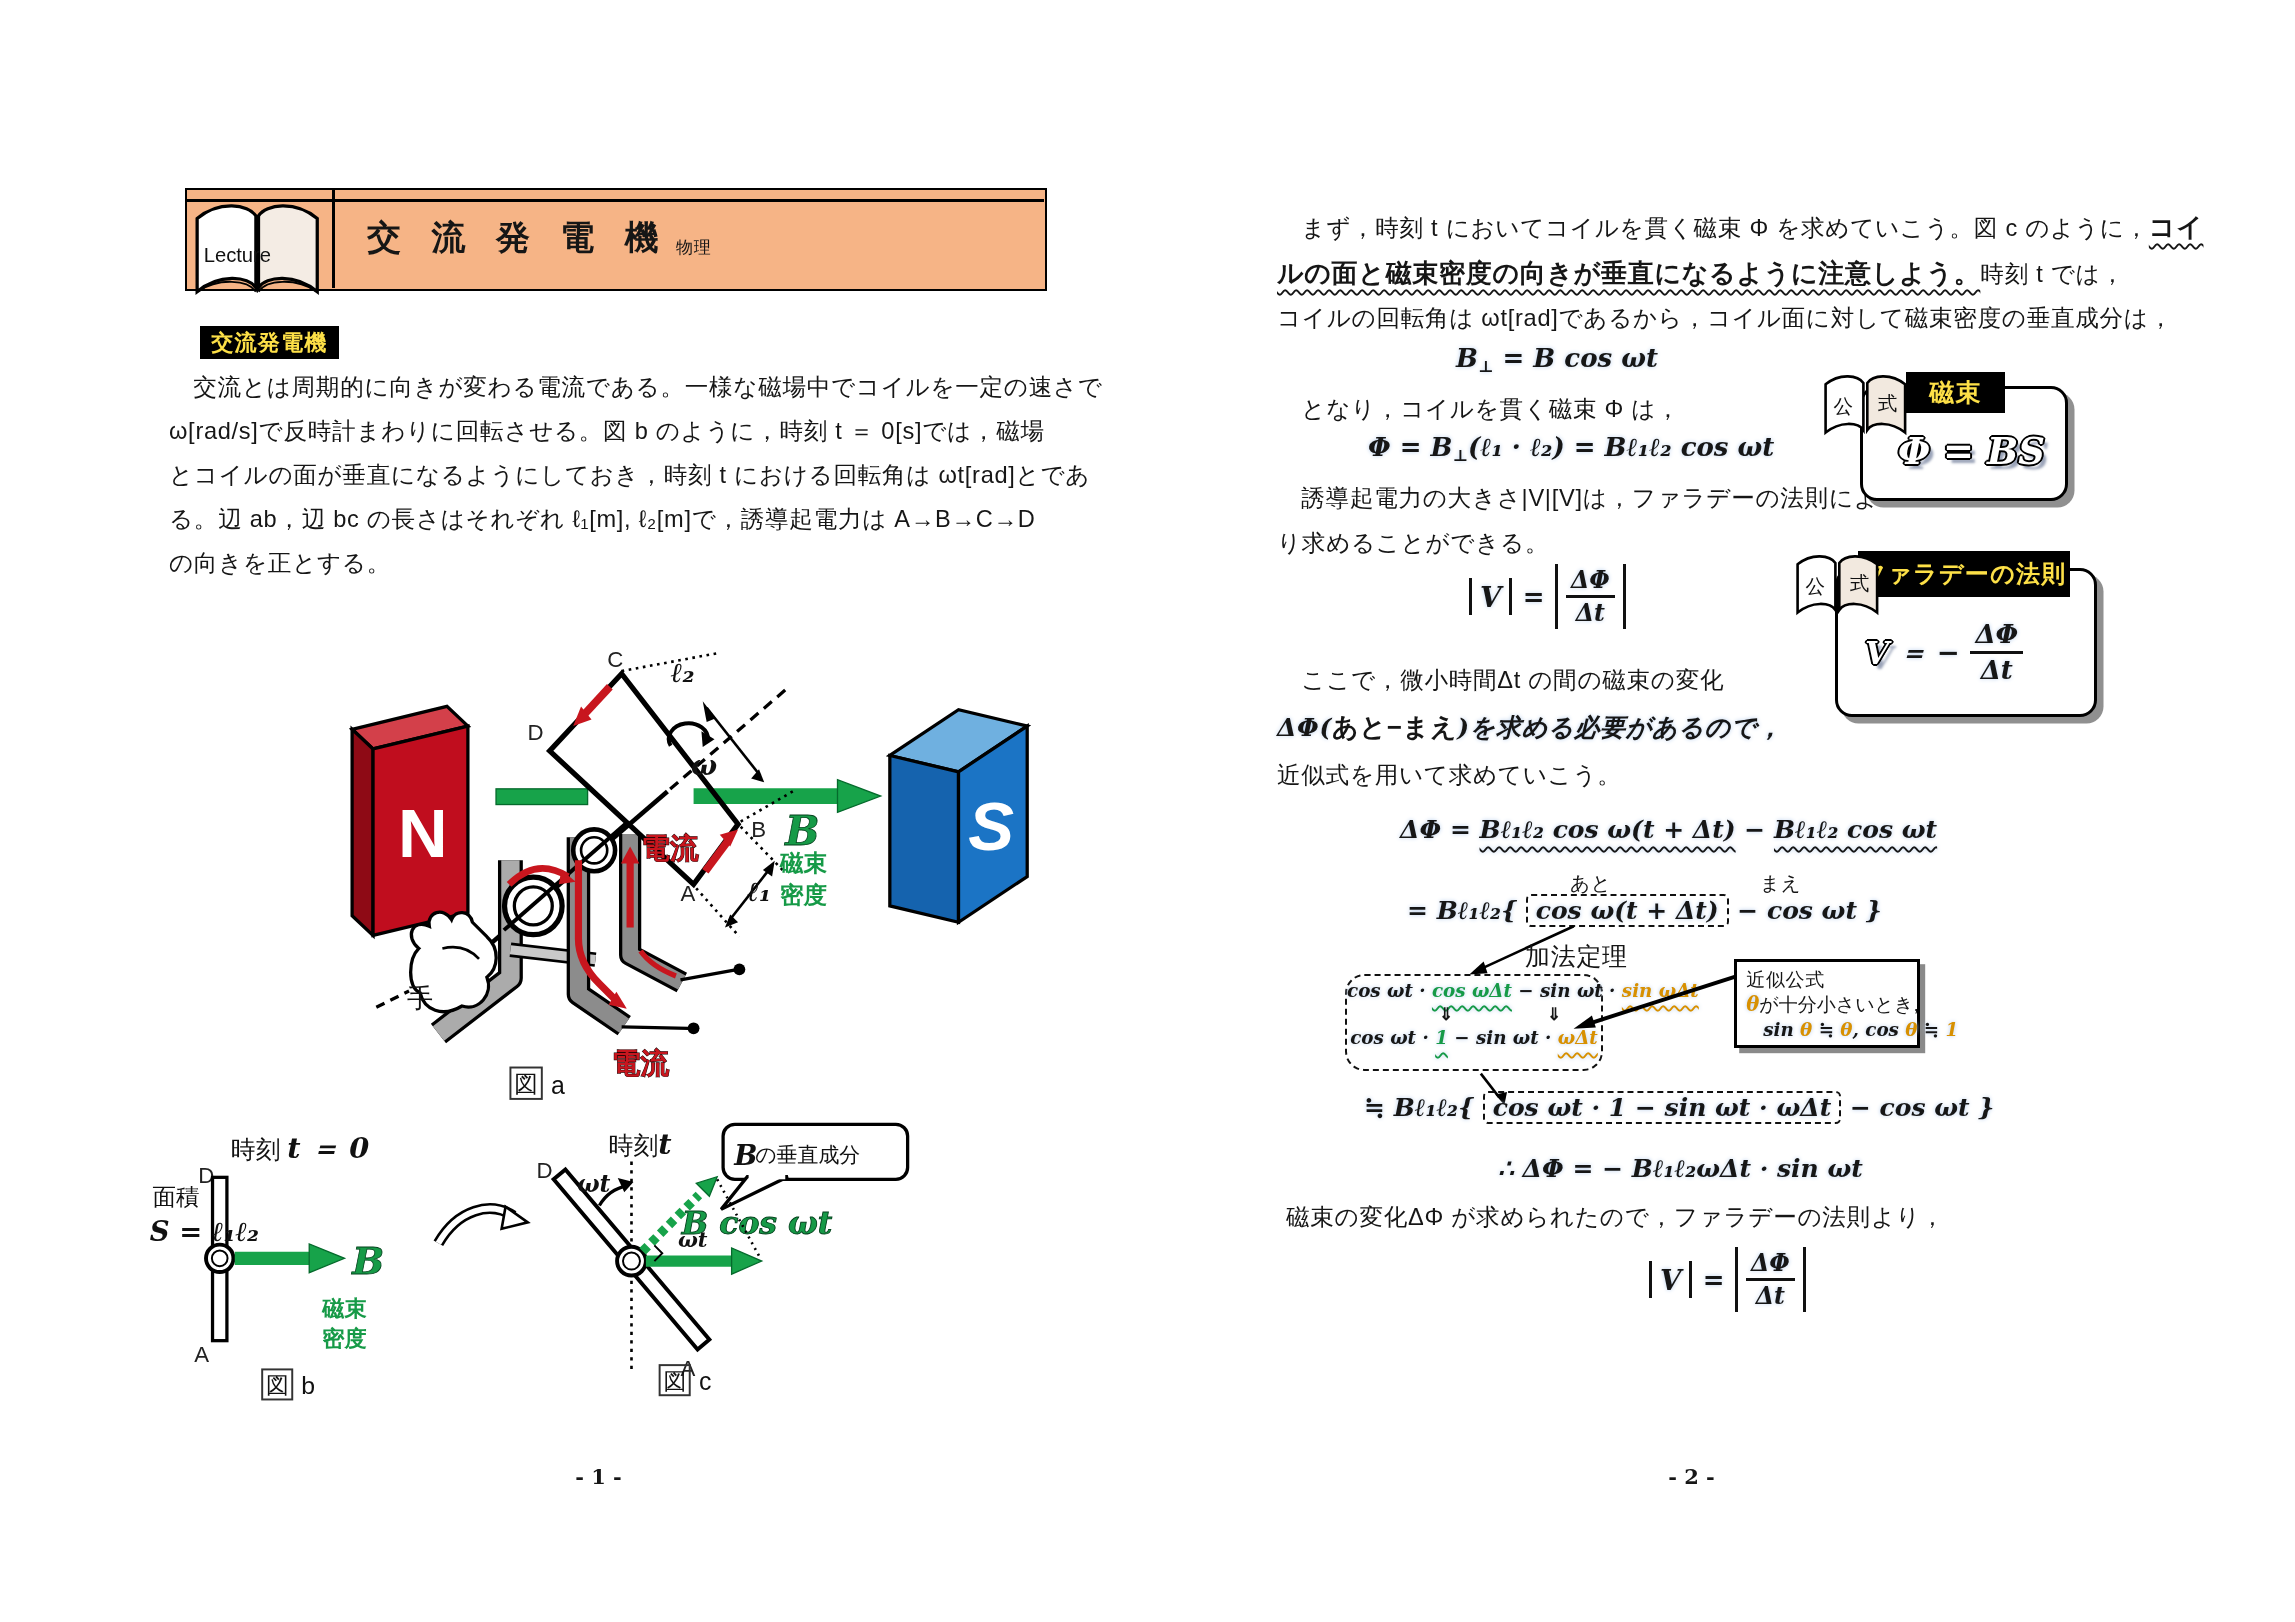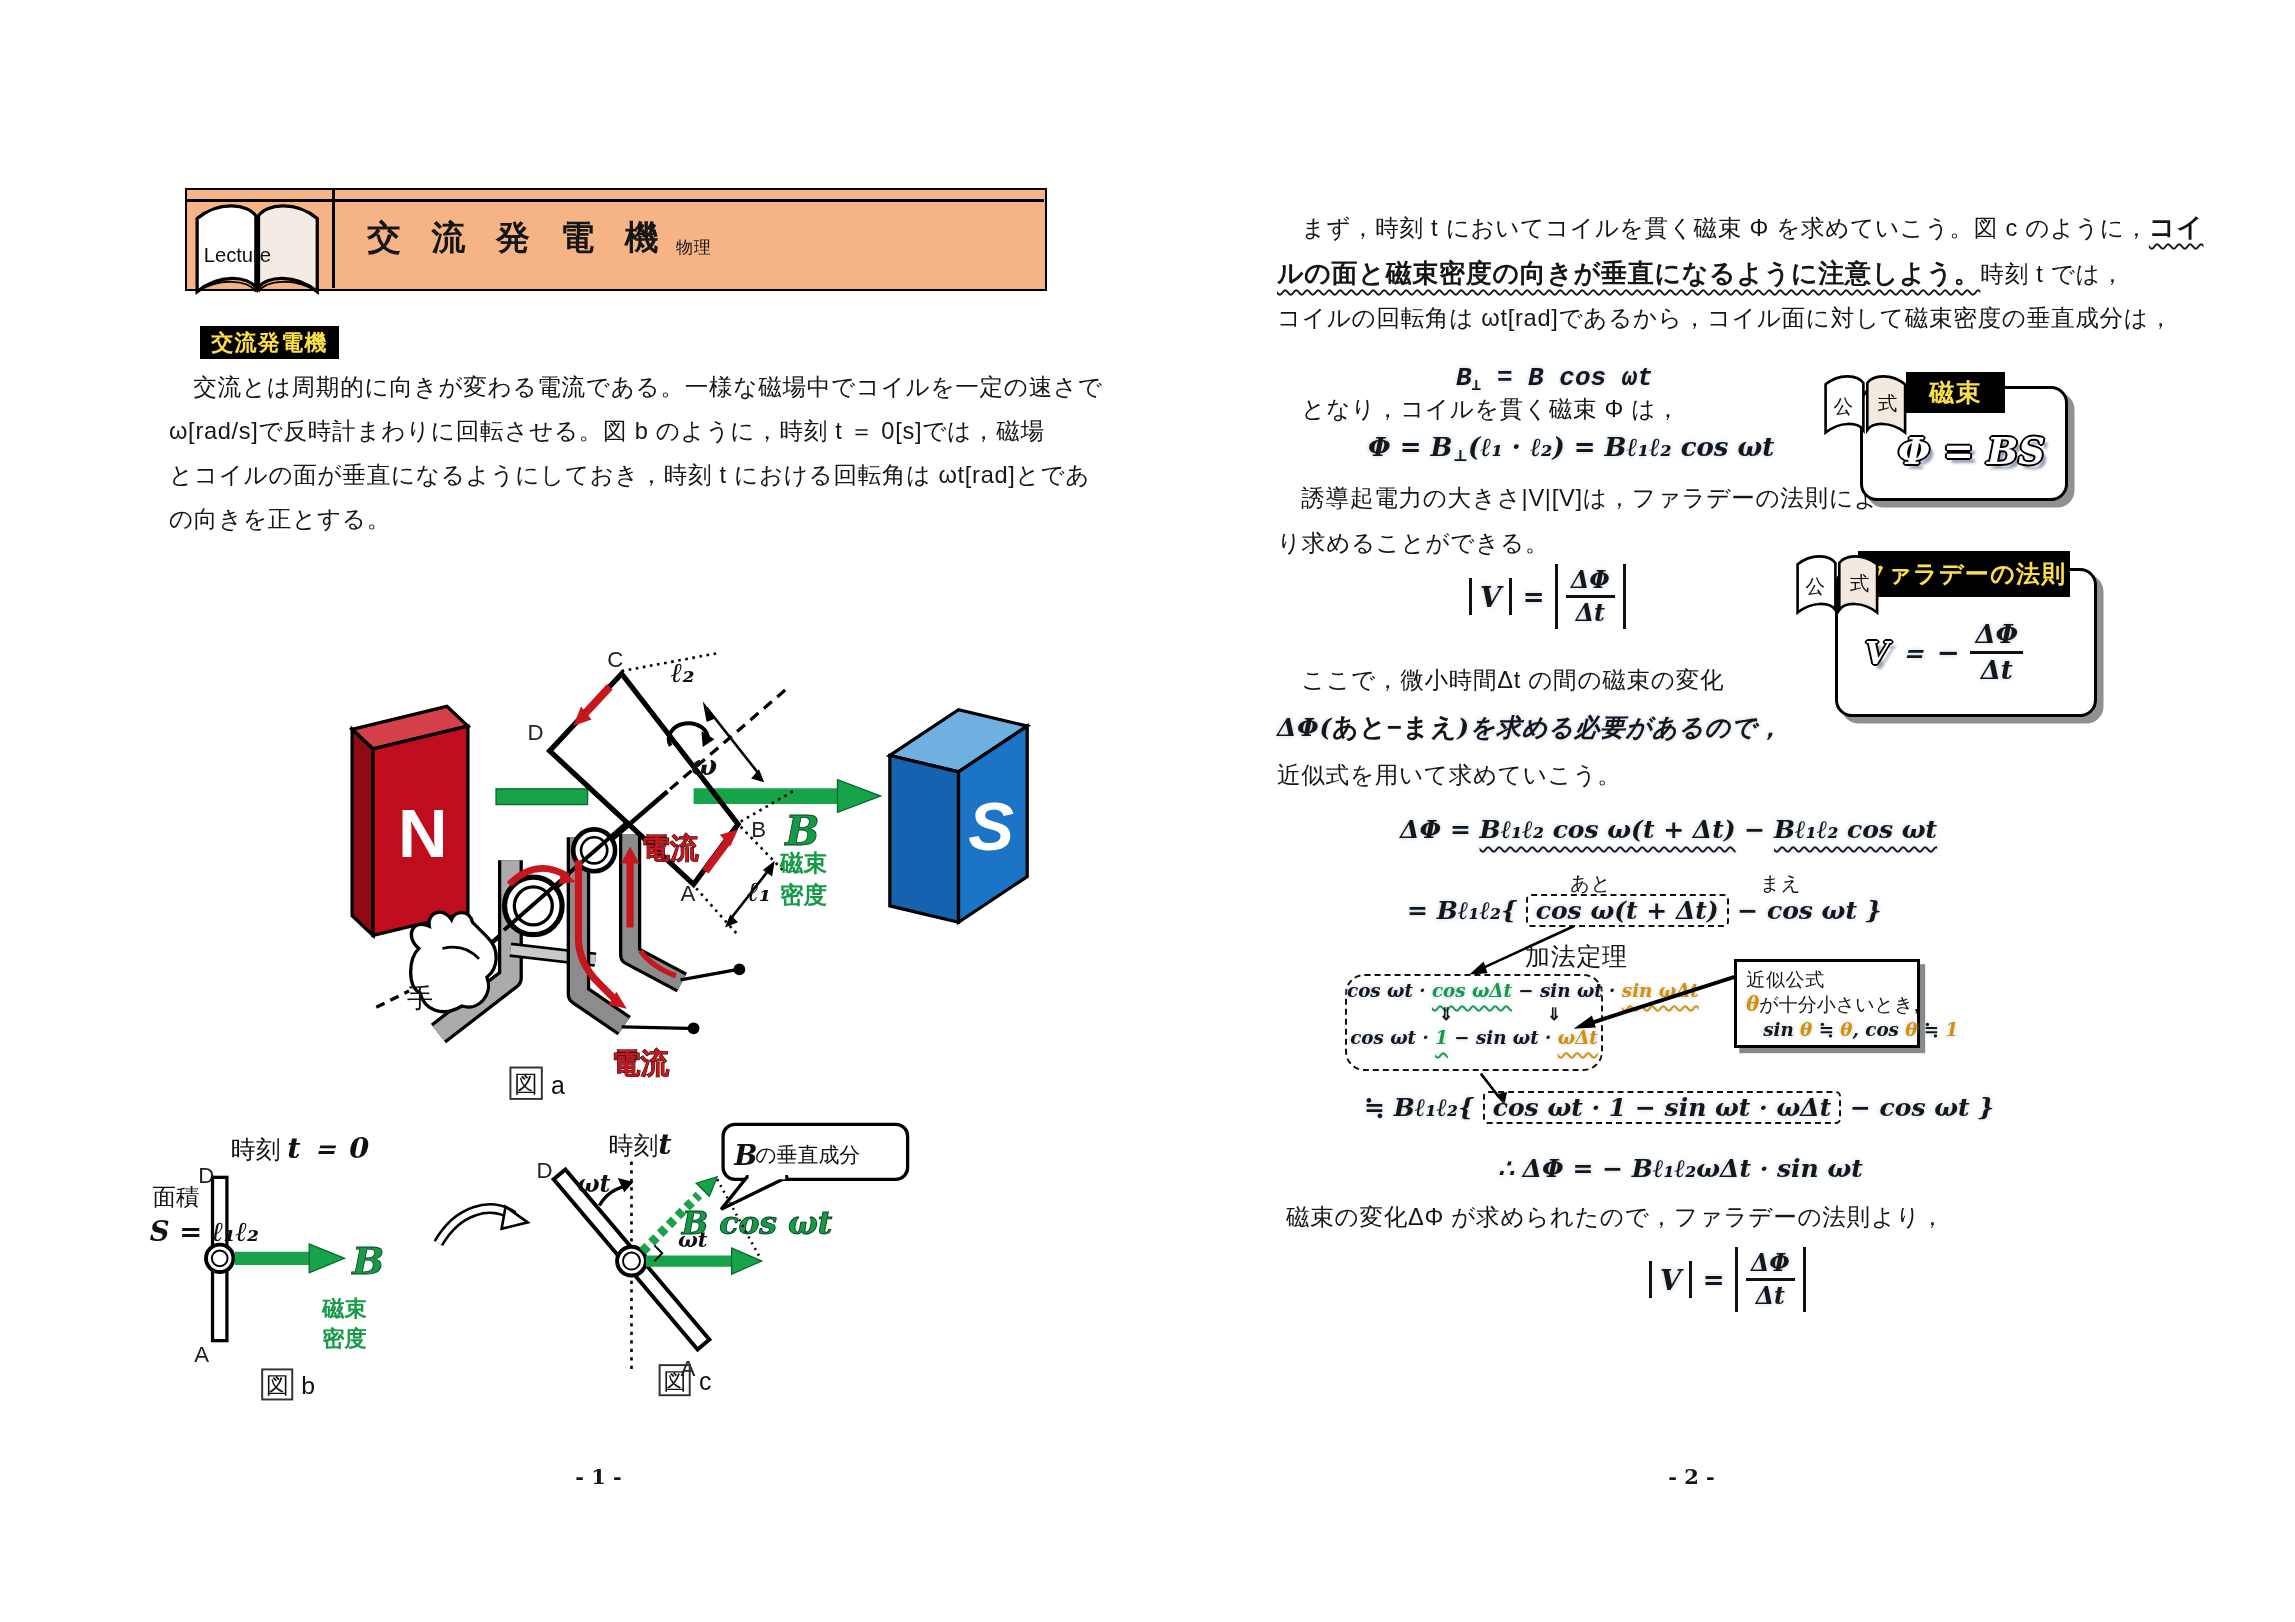--- a/index.html
+++ b/index.html
@@ -49,20 +49,21 @@
       <text x="24" y="100" font-size="31" fill="#111">Lecture</text>
     </svg>
   </div>
 
   <div class="ap badge" style="left:200px;top:326px;width:139px;height:33px;font-size:22px;">交流発電機</div>
 
   <div class="ap" style="left:169px;top:365px;width:883px;">
     <div class="jp">　交流とは周期的に向きが変わる電流である。一様な磁場中でコイルを一定の速さで</div>
     <div class="jp">ω[rad/s]で反時計まわりに回転させる。図 b のように，時刻 t ＝ 0[s]では，磁場</div>
     <div class="jp">とコイルの面が垂直になるようにしておき，時刻 t における回転角は ωt[rad]とであ</div>
+    <div class="jp">る。辺 ab，辺 bc の長さはそれぞれ ℓ₁[m], ℓ₂[m]で，誘導起電力は A→B→C→D</div>
     <div class="jp">の向きを正とする。</div>
   </div>
 
   <div class="ap" style="left:314px;top:641px;width:733px;height:471px;">
     <svg width="733" height="471" viewBox="0 0 1120 720">
 
       <g>
         <polygon points="58,135 203,100 235,130 90,165" fill="#D3404A" stroke="#000" stroke-width="5"></polygon>
         <polygon points="58,135 90,165 90,450 58,420" fill="#8E0A15" stroke="#000" stroke-width="5"></polygon>
         <polygon points="90,165 235,130 235,415 90,450" fill="#C00D1E" stroke="#000" stroke-width="5"></polygon>
@@ -263,21 +264,21 @@
 <div class="ap" style="left:1148px;top:0;width:1148px;height:1623px;"></div>
 
 <div class="ap jp" style="left:1277px;top:205px;">
   <span>　まず，時刻 t においてコイルを貫く磁束 Φ を求めていこう。図 c のように，</span><span class="em2">コイ</span>
 </div>
 <div class="ap jp" style="left:1277px;top:251px;">
   <span class="em2">ルの面と磁束密度の向きが垂直になるように注意しよう。</span><span>時刻 t では，</span>
 </div>
 <div class="ap jp" style="left:1277px;top:296px;">コイルの回転角は ωt[rad]であるから，コイル面に対して磁束密度の垂直成分は，</div>
 
-<div class="ap m eqline" style="left:1456px;top:363px;font-family:Liberation Mono, monospace;">
+<div class="ap m eqline" style="left:1456px;top:343px;">
   <span>B</span><span class="msub">⊥</span><span> = B cos ωt</span>
 </div>
 
 <div class="ap jp" style="left:1277px;top:387px;">　となり，コイルを貫く磁束 Φ は，</div>
 
 <div class="ap m eqline" style="left:1368px;top:432px;">
   <span>Φ = B</span><span class="msub">⊥</span><span>(ℓ₁ · ℓ₂) = Bℓ₁ℓ₂ cos ωt</span>
 </div>
 
 <div class="ap jp" style="left:1277px;top:476px;">　誘導起電力の大きさ|V|[V]は，ファラデーの法則によ</div>

